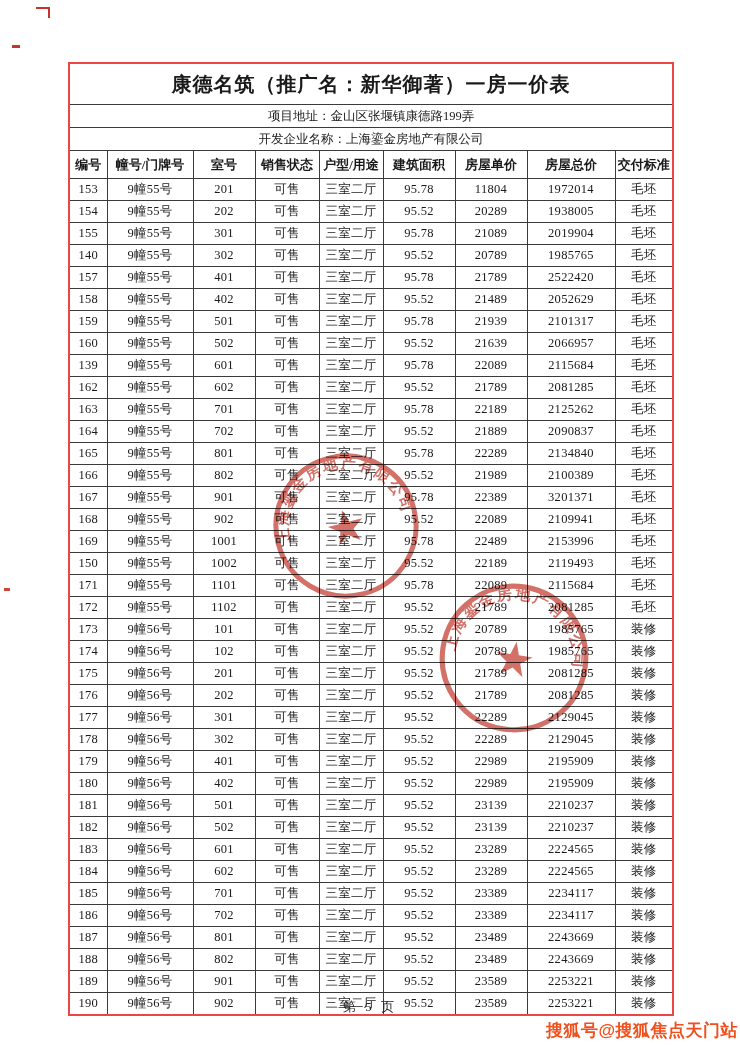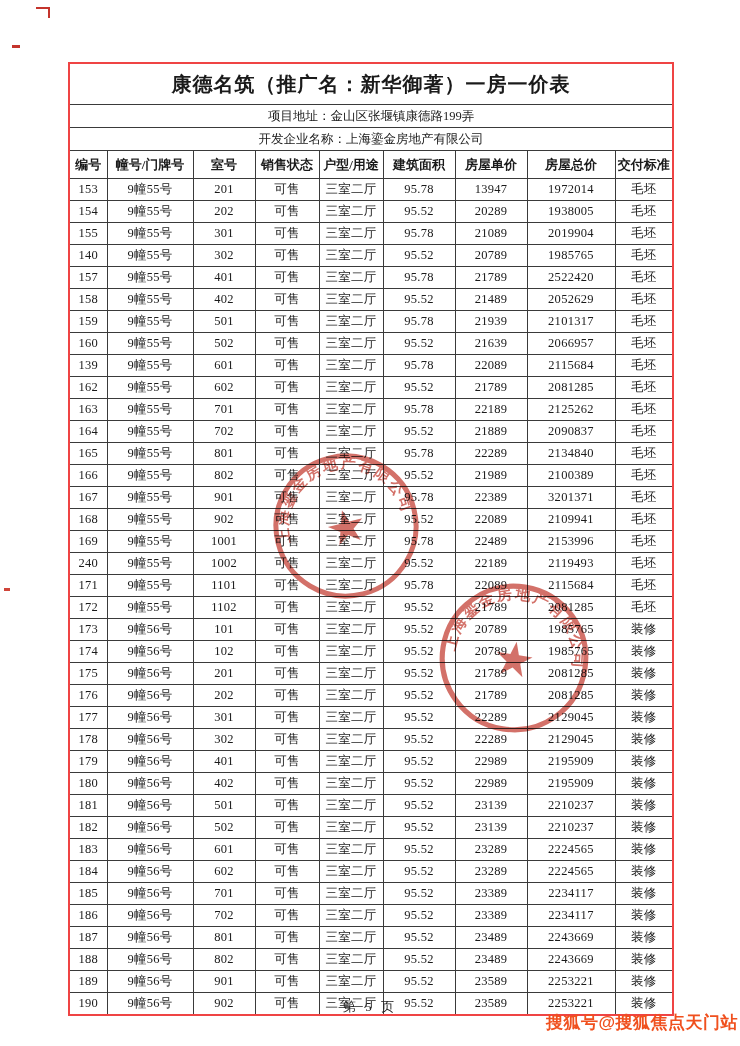--- a/index.html
+++ b/index.html
@@ -31,21 +31,21 @@
   }
   table.price td{
     height:21px;font-size:12.5px;letter-spacing:.3px;
   }
   
   .page-footer{
     position:absolute;left:68px;top:998px;width:604px;
     text-align:center;font-size:13px;letter-spacing:3px;color:#222;
   }
   .watermark{
-    position:absolute;right:2px;bottom:12px;
+    position:absolute;right:2px;bottom:4px;
     font-family:"Liberation Sans","DejaVu Sans",sans-serif;
     font-size:17px;font-weight:bold;color:#f0501e;letter-spacing:.5px;
   }
   
   .stamp{
     position:absolute;pointer-events:none;
     opacity:.72;mix-blend-mode:multiply;
   }
   #stamp1{left:266px;top:446px;width:160px;height:160px;transform:rotate(-14deg);}
   #stamp2{left:432px;top:576px;width:164px;height:164px;transform:rotate(9deg);}
@@ -99,21 +99,21 @@
     </tr>
   </thead>
   <tbody>
       <tr>
         <td>153</td>
         <td>9幢55号</td>
         <td>201</td>
         <td>可售</td>
         <td>三室二厅</td>
         <td>95.78</td>
-        <td>13947</td>
+        <td>11804</td>
         <td>1972014</td>
         <td>毛坯</td>
       </tr>
       <tr>
         <td>154</td>
         <td>9幢55号</td>
         <td>202</td>
         <td>可售</td>
         <td>三室二厅</td>
         <td>95.52</td>
@@ -280,21 +280,21 @@
         <td>9幢55号</td>
         <td>1001</td>
         <td>可售</td>
         <td>三室二厅</td>
         <td>95.78</td>
         <td>22489</td>
         <td>2153996</td>
         <td>毛坯</td>
       </tr>
       <tr>
-        <td>240</td>
+        <td>150</td>
         <td>9幢55号</td>
         <td>1002</td>
         <td>可售</td>
         <td>三室二厅</td>
         <td>95.52</td>
         <td>22189</td>
         <td>2119493</td>
         <td>毛坯</td>
       </tr>
       <tr>

